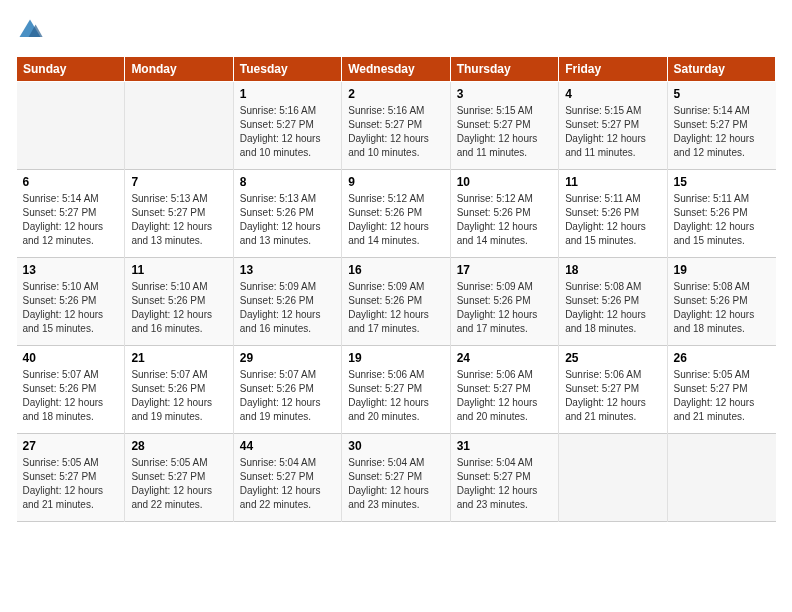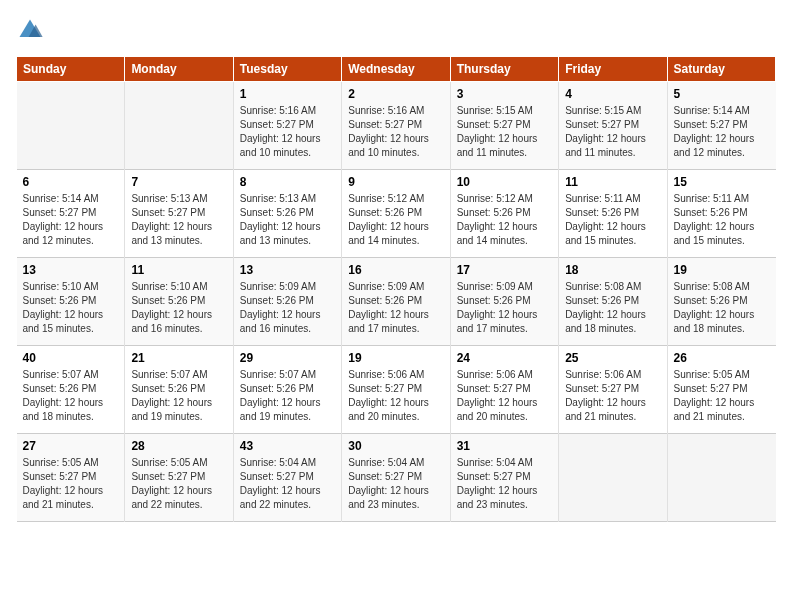--- a/index.html
+++ b/index.html
@@ -244,21 +244,21 @@
       <tr>
         <td>
           <div class="day-num">27</div>
           <div class="day-info">Sunrise: 5:05 AM<br>Sunset: 5:27 PM<br>Daylight: 12 hours and 21 minutes.</div>
         </td>
         <td>
           <div class="day-num">28</div>
           <div class="day-info">Sunrise: 5:05 AM<br>Sunset: 5:27 PM<br>Daylight: 12 hours and 22 minutes.</div>
         </td>
         <td>
-          <div class="day-num">43</div>
+          <div class="day-num">44</div>
           <div class="day-info">Sunrise: 5:04 AM<br>Sunset: 5:27 PM<br>Daylight: 12 hours and 22 minutes.</div>
         </td>
         <td>
           <div class="day-num">30</div>
           <div class="day-info">Sunrise: 5:04 AM<br>Sunset: 5:27 PM<br>Daylight: 12 hours and 23 minutes.</div>
         </td>
         <td>
           <div class="day-num">31</div>
           <div class="day-info">Sunrise: 5:04 AM<br>Sunset: 5:27 PM<br>Daylight: 12 hours and 23 minutes.</div>
         </td>

